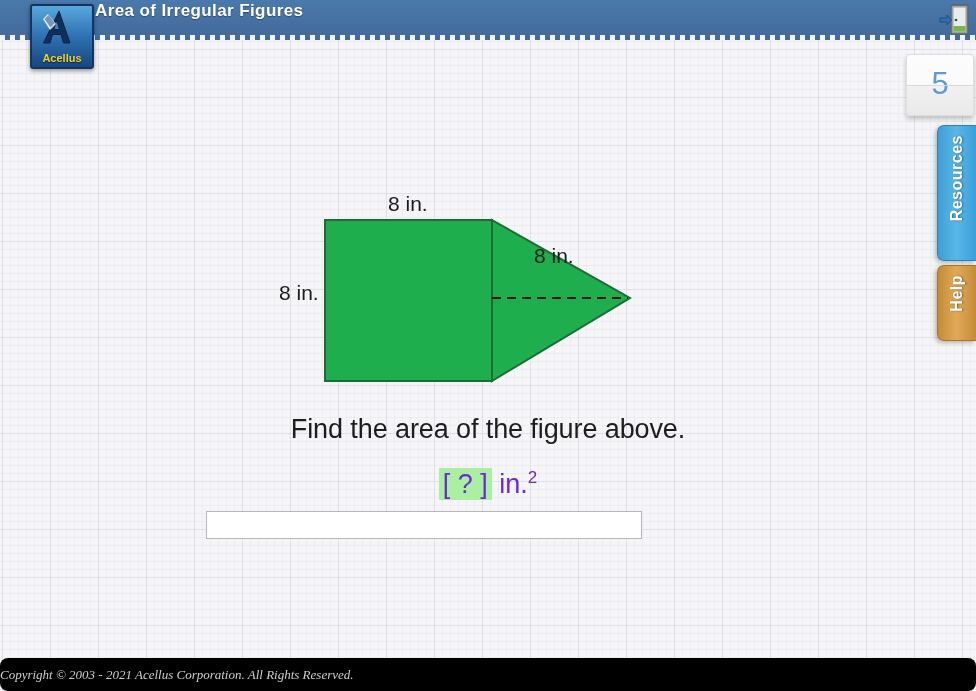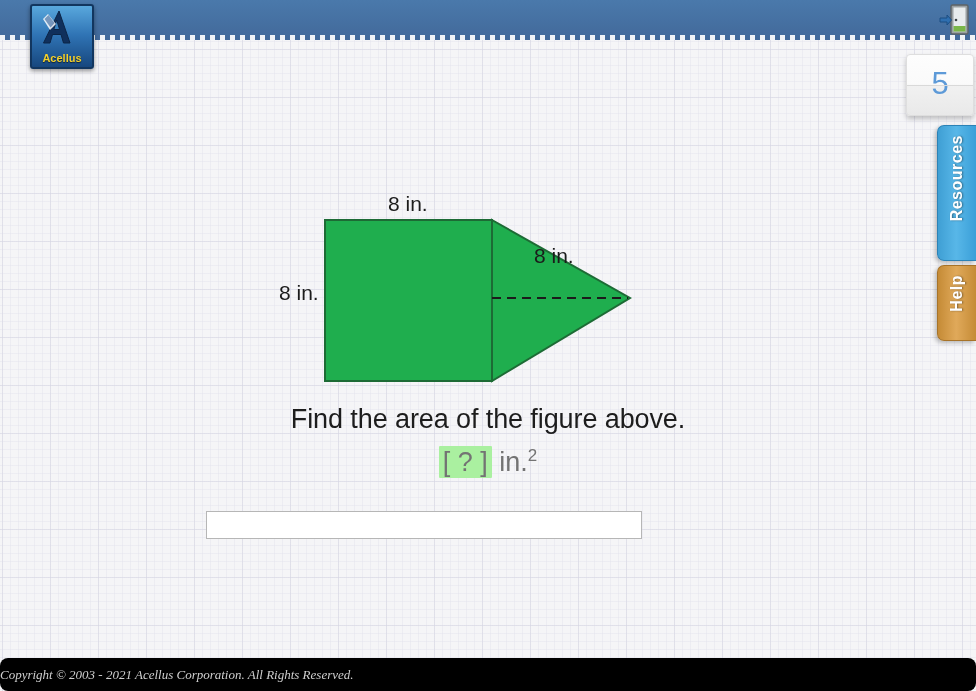--- a/index.html
+++ b/index.html
@@ -199,35 +199,35 @@
     white-space: nowrap;
   }
   #label-top   { left: 388px; top: 42px; }
   #label-left  { left: 279px; top: 131px; }
   #label-slant { left: 534px; top: 94px; }
 
   
   #prompt {
     position: absolute;
     left: 0;
-    top: 404px;
+    top: 414px;
     width: 976px;
     text-align: center;
     z-index: 6;
   }
   #prompt-line1 {
     font-size: 27px;
     color: #1d1d1d;
     font-family: "Liberation Sans", sans-serif;
     letter-spacing: -0.1px;
   }
   #prompt-line2 {
-    margin-top: 11px;
+    margin-top: 23px;
     font-size: 27px;
-    color: #737373;
+    color: #6d28d9;
     font-family: "Liberation Sans", sans-serif;
   }
   #answer-placeholder {
     background: #aaf0a0;
     padding: 1px 4px;
     border-radius: 1px;
   }
   #unit-sup { font-size: 17px; vertical-align: super; }
 
   
@@ -292,20 +292,21 @@
     white-space: nowrap;
   }
 </style>
 </head>
 <body>
 
 <div id="page"></div>
 
 <div id="header">
   <div id="header-perforation"></div>
+  <div id="page-title">Area of Irregular Figures</div>
 </div>
 
 <div id="logo">
   <svg id="logo-glyph" viewBox="0 0 60 42">
     <path d="M27 5 L38 37 L31.5 37 L29 28.5 L20.5 28.5 L18 37 L11.5 37 Z M24.7 14 L21.8 23.5 L27.6 23.5 Z" fill="#10305c" stroke="#0b2446" stroke-width="1"></path>
     <path d="M16 8 L24 18 L18 24 L11 13 Z" fill="#ffffff" opacity="0.85"></path>
     <path d="M16.5 9 L22.5 17 L18.5 21.5 L12.5 13 Z" fill="#1d4f8c" opacity="0.55"></path>
   </svg>
   <div id="logo-text">Acellus</div>
 </div>

